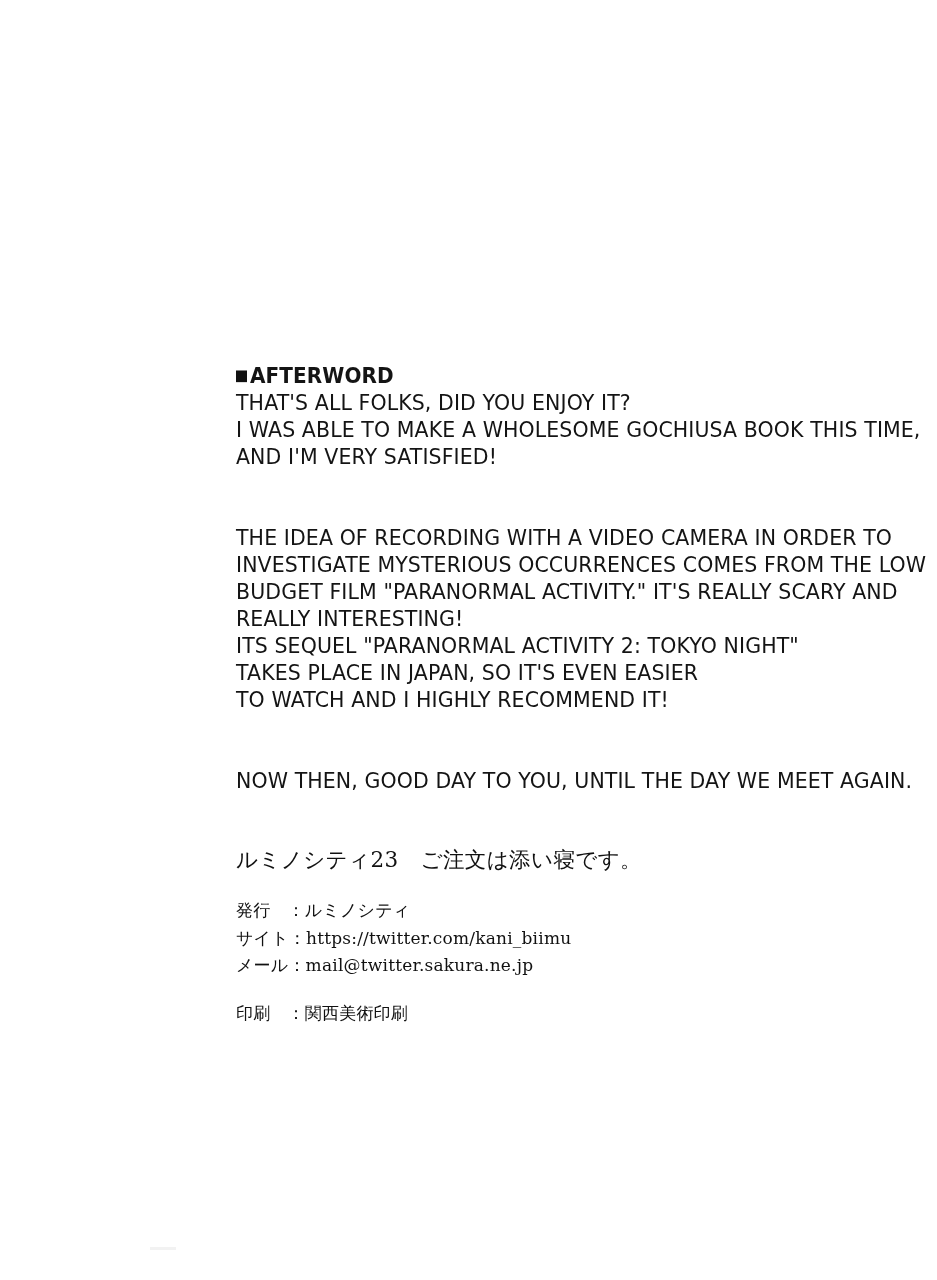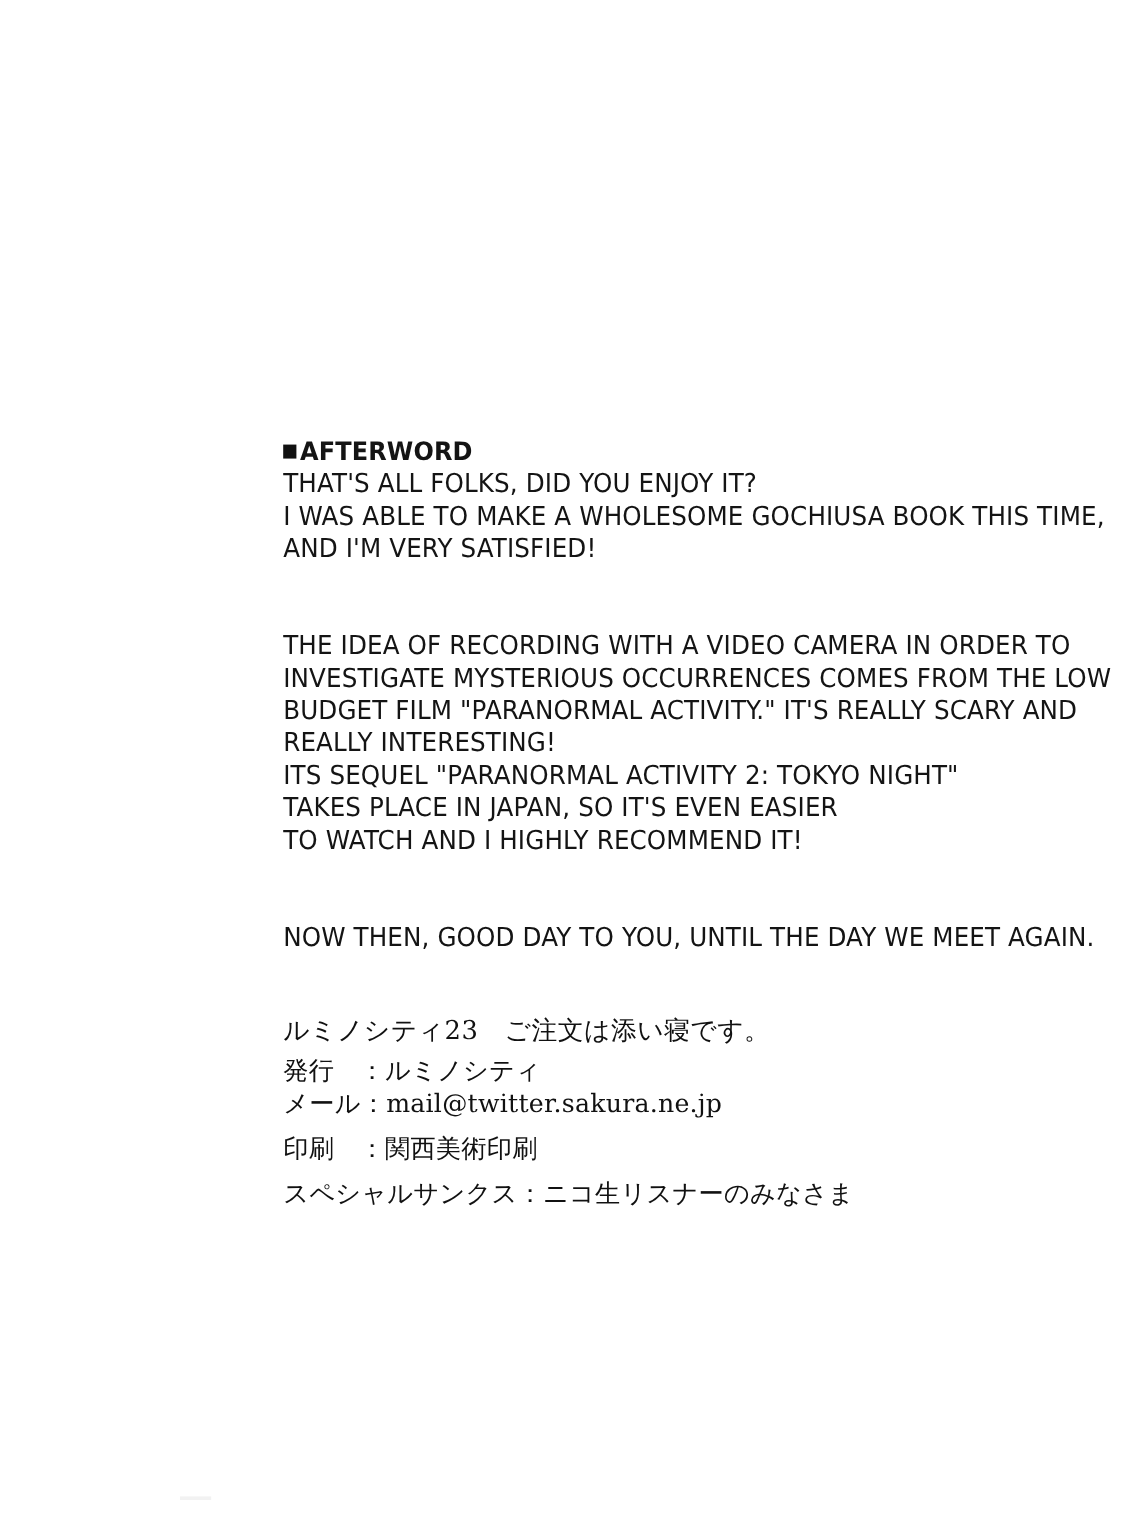--- a/index.html
+++ b/index.html
@@ -69,33 +69,33 @@
     left: 236px;
     top: 845px;
     width: 640px;
     font-family: "DejaVu Serif", serif;
     color: #111111;
   }
 
   .colophon-title {
     font-size: 21.5px;
     line-height: 30px;
-    margin-bottom: 4px;
+    margin-bottom: 22px;
     letter-spacing: 0.4px;
   }
 
   .colophon-row {
-    font-size: 21px;
+    font-size: 17px;
     line-height: 27.5px;
     letter-spacing: 0.2px;
     white-space: pre;
   }
 
   .colophon-row.spaced-top {
-    margin-top: 10px;
+    margin-top: 20px;
   }
 
   .colophon-row.spaced-top2 {
     margin-top: 10px;
   }
 
   
   .page-artifact {
     position: absolute;
     left: 150px;
@@ -131,19 +131,19 @@
 
     <div class="aw-gap"></div>
     <div class="aw-gap"></div>
 
     <div class="aw-line">NOW THEN, GOOD DAY TO YOU, UNTIL THE DAY WE MEET AGAIN.</div>
   </div>
 
   <div class="colophon">
     <div class="colophon-title">ルミノシティ23　ご注文は添い寝です。</div>
     <div class="colophon-row">発行　：ルミノシティ</div>
+    <div class="colophon-row">サイト：https://twitter.com/kani_biimu</div>
     <div class="colophon-row">メール：mail@twitter.sakura.ne.jp</div>
     <div class="colophon-row spaced-top">印刷　：関西美術印刷</div>
-    <div class="colophon-row spaced-top2">スペシャルサンクス：ニコ生リスナーのみなさま</div>
   </div>
 
   <div class="page-artifact"></div>
 </div>
 
 </body></html>

